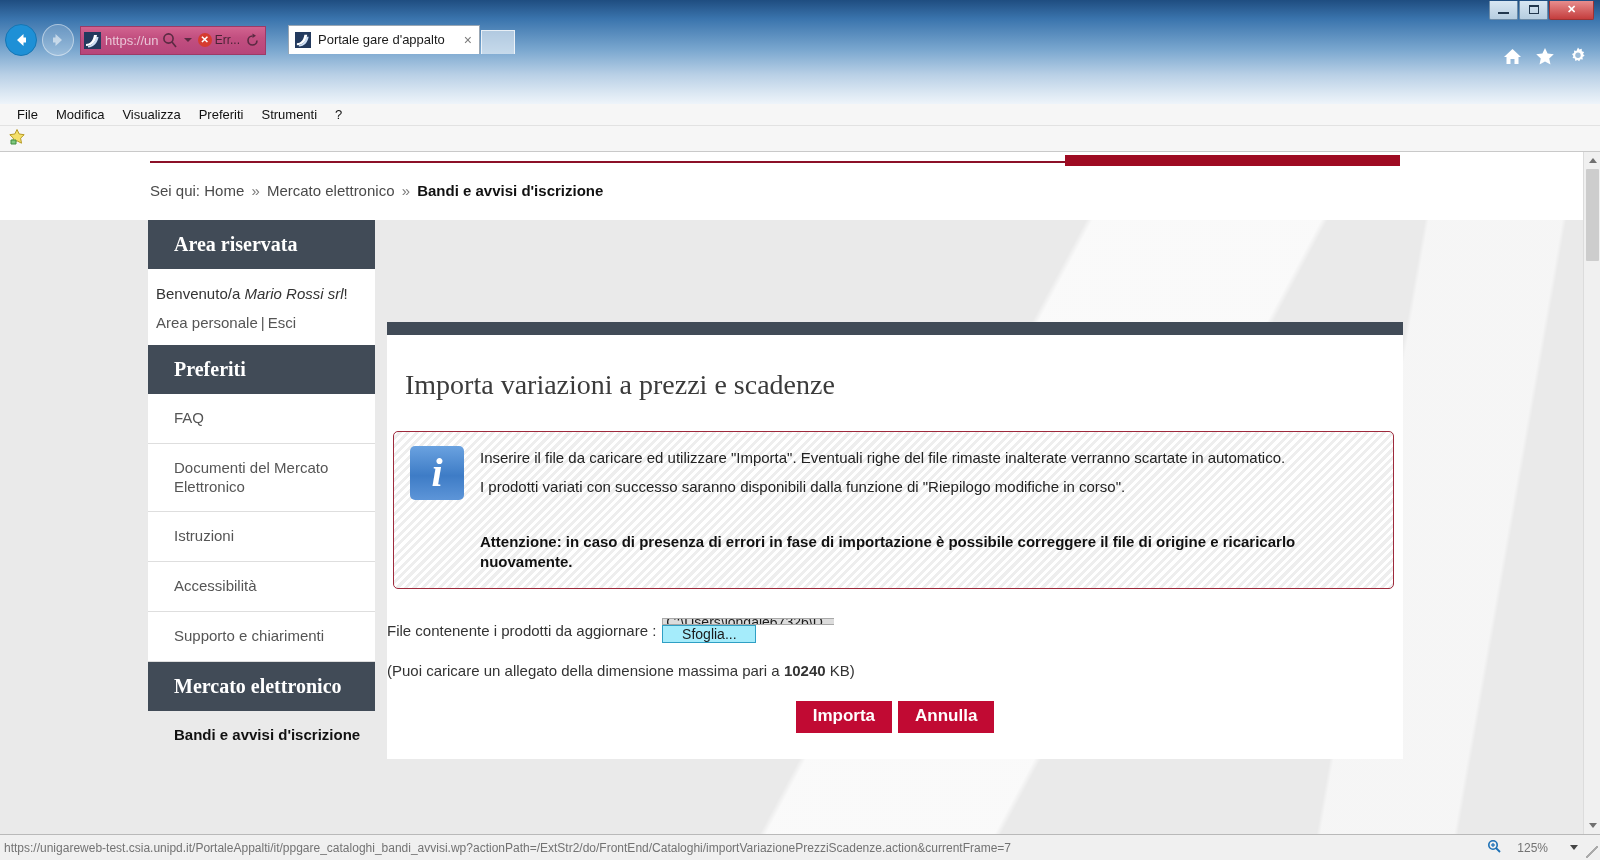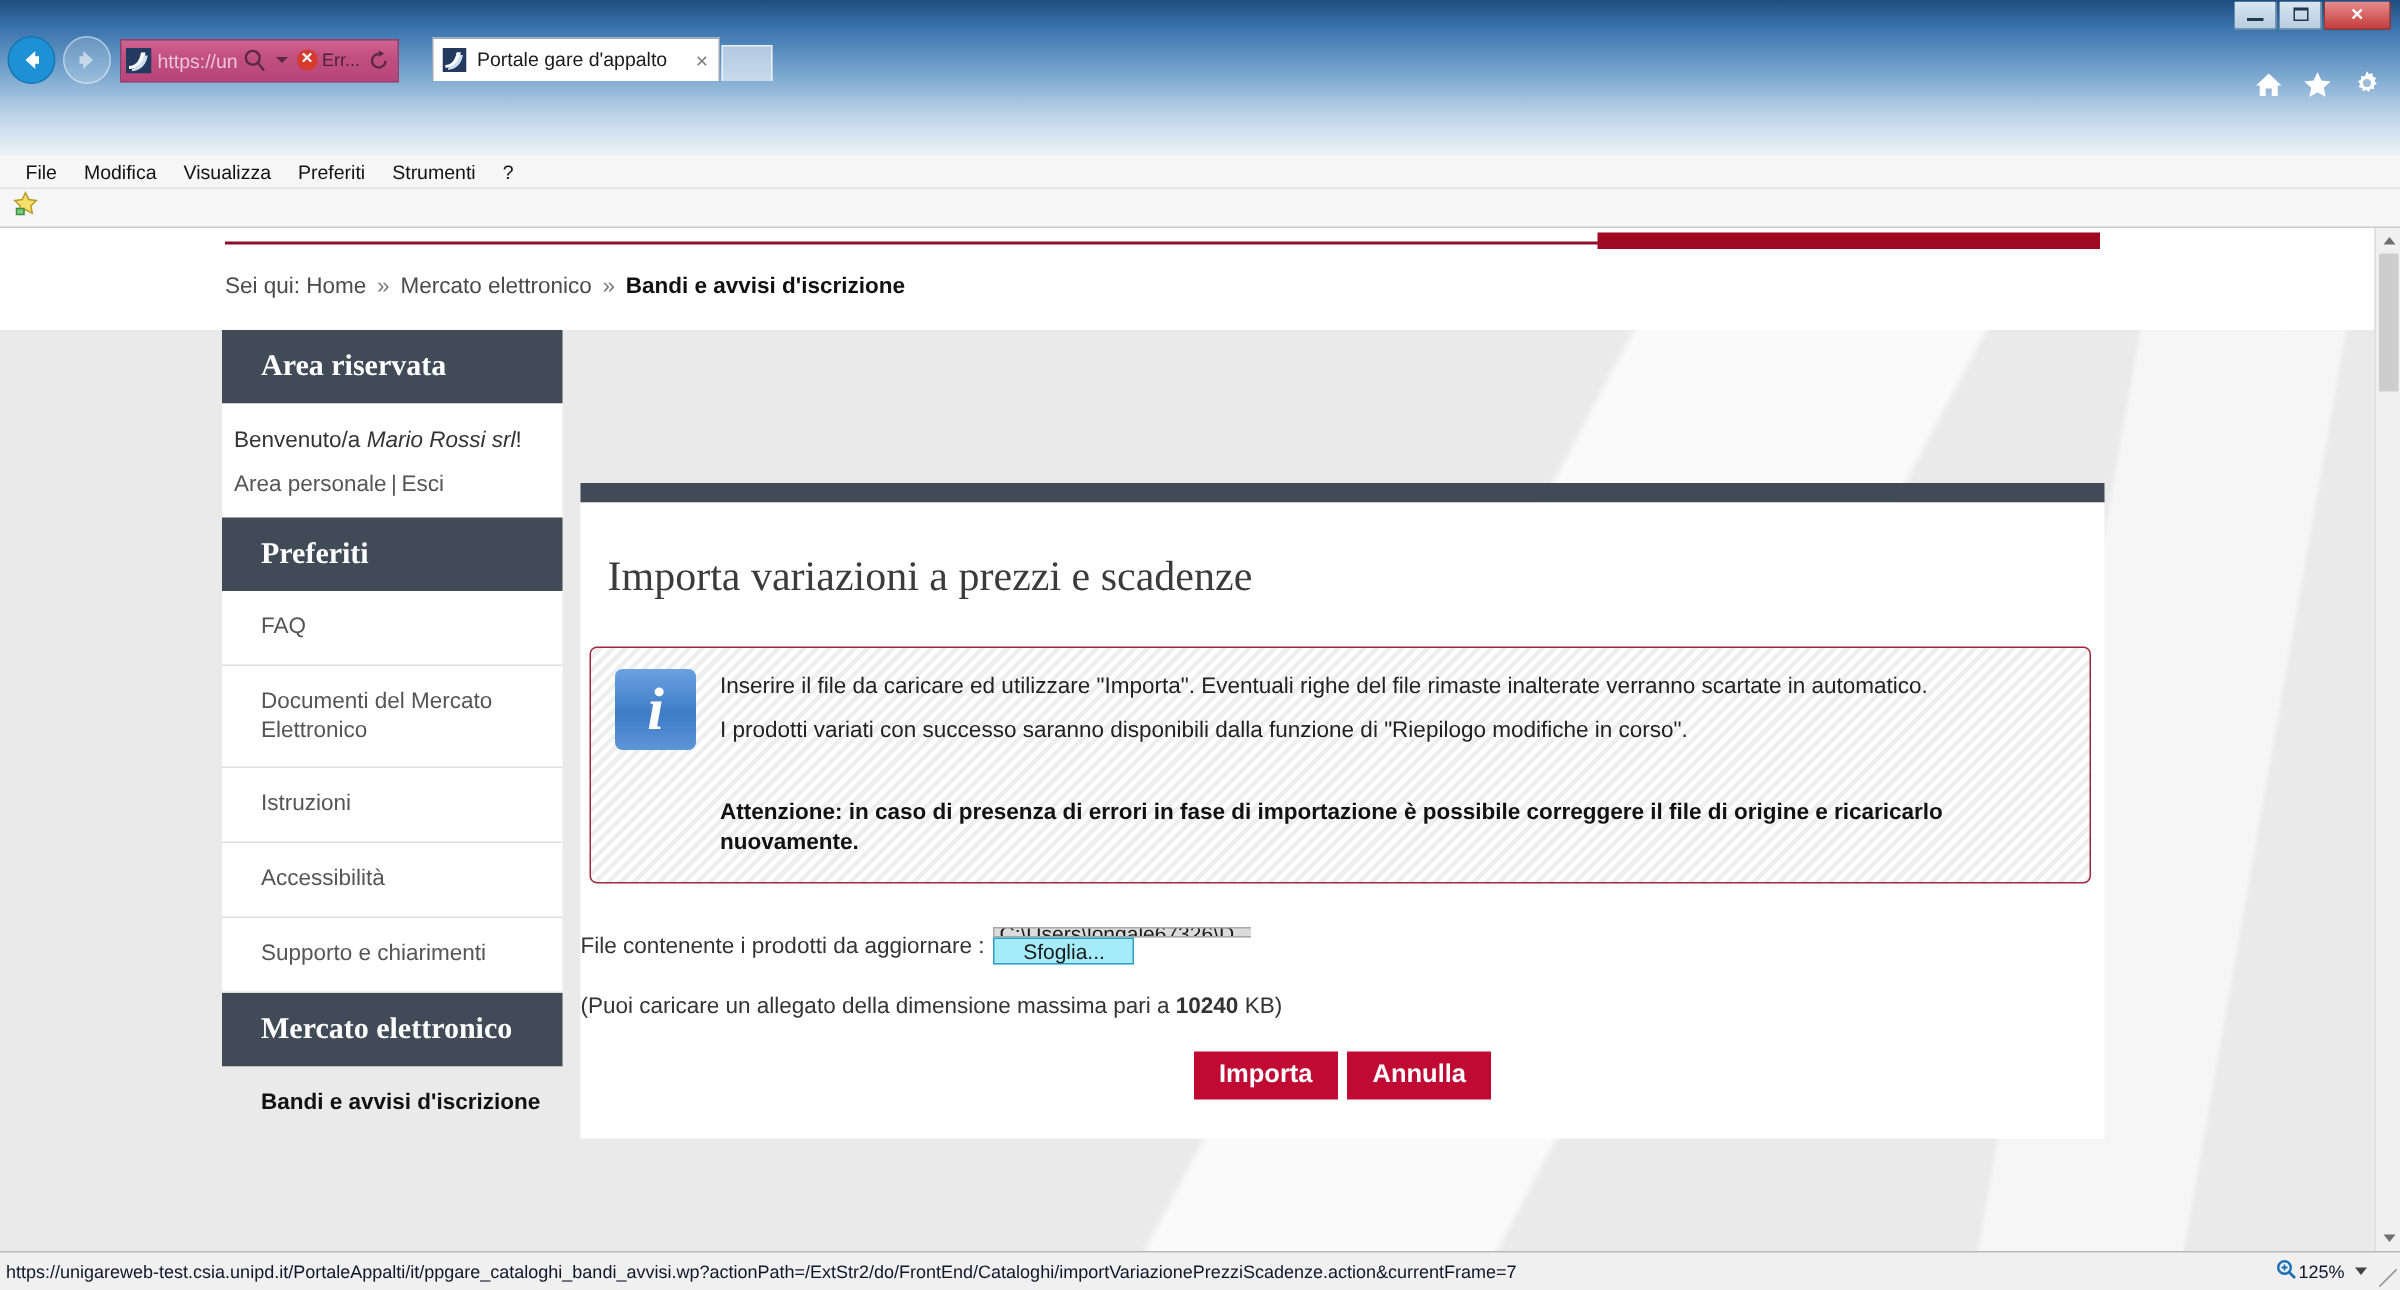--- a/index.html
+++ b/index.html
@@ -325,30 +325,30 @@
   .tri { width:0;height:0; }
   .tri.up { border-left:4px solid transparent;border-right:4px solid transparent;border-bottom:5px solid #707070; }
   .tri.down { border-left:4px solid transparent;border-right:4px solid transparent;border-top:5px solid #707070; }
 
   
   .statusbar {
     height: 26px; flex: 0 0 auto;
     background:#f0f0f0;
     border-top:1px solid #b9b9b9;
     display:flex; align-items:center;
-    font-size:12px; color:#0f172a;
+    font-size:12px; color:#737373;
     position: relative;
   }
   .status-url {
     padding-left: 4px; white-space:nowrap; overflow:hidden;
     max-width: 1380px;
   }
   .zoom-ind {
     position:absolute; right: 22px; top:0; bottom:0;
-    display:flex; align-items:center; gap:1px; font-size:12px;
+    display:flex; align-items:center; gap:16px; font-size:12px;
   }
   .zoom-ind .mag { color:#1b6fb5; font-size:13px; }
   .zoom-ind .caret { width:0;height:0;border-left:4px solid transparent;border-right:4px solid transparent;border-top:5px solid #444; margin-left:6px;}
   .grip {
     position:absolute; right:2px; bottom:2px; width:12px; height:12px;
     background:
       linear-gradient(135deg, transparent 45%, #aaa 45%, #aaa 55%, transparent 55%);
   }
 </style>
 </head>

